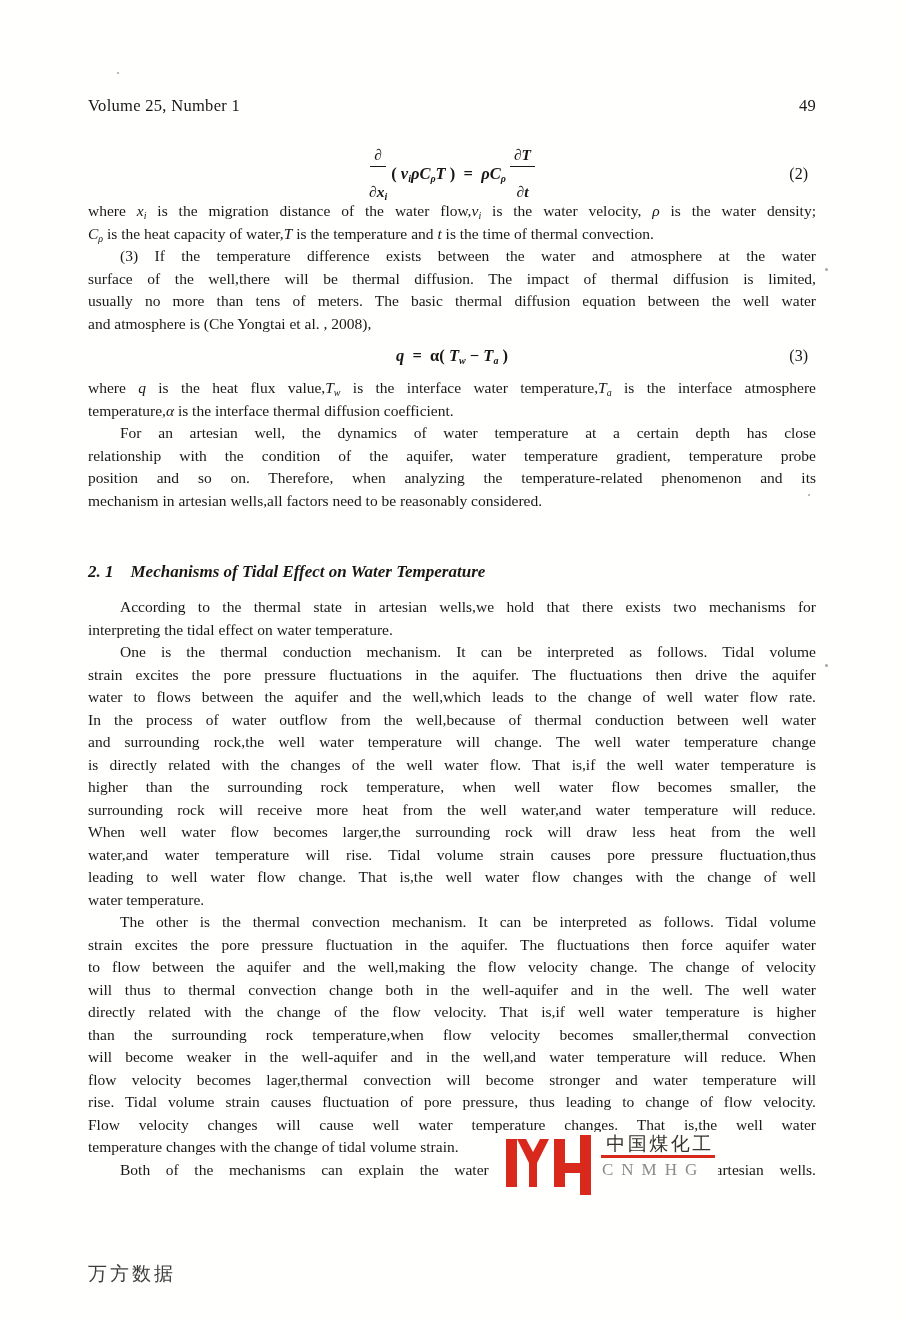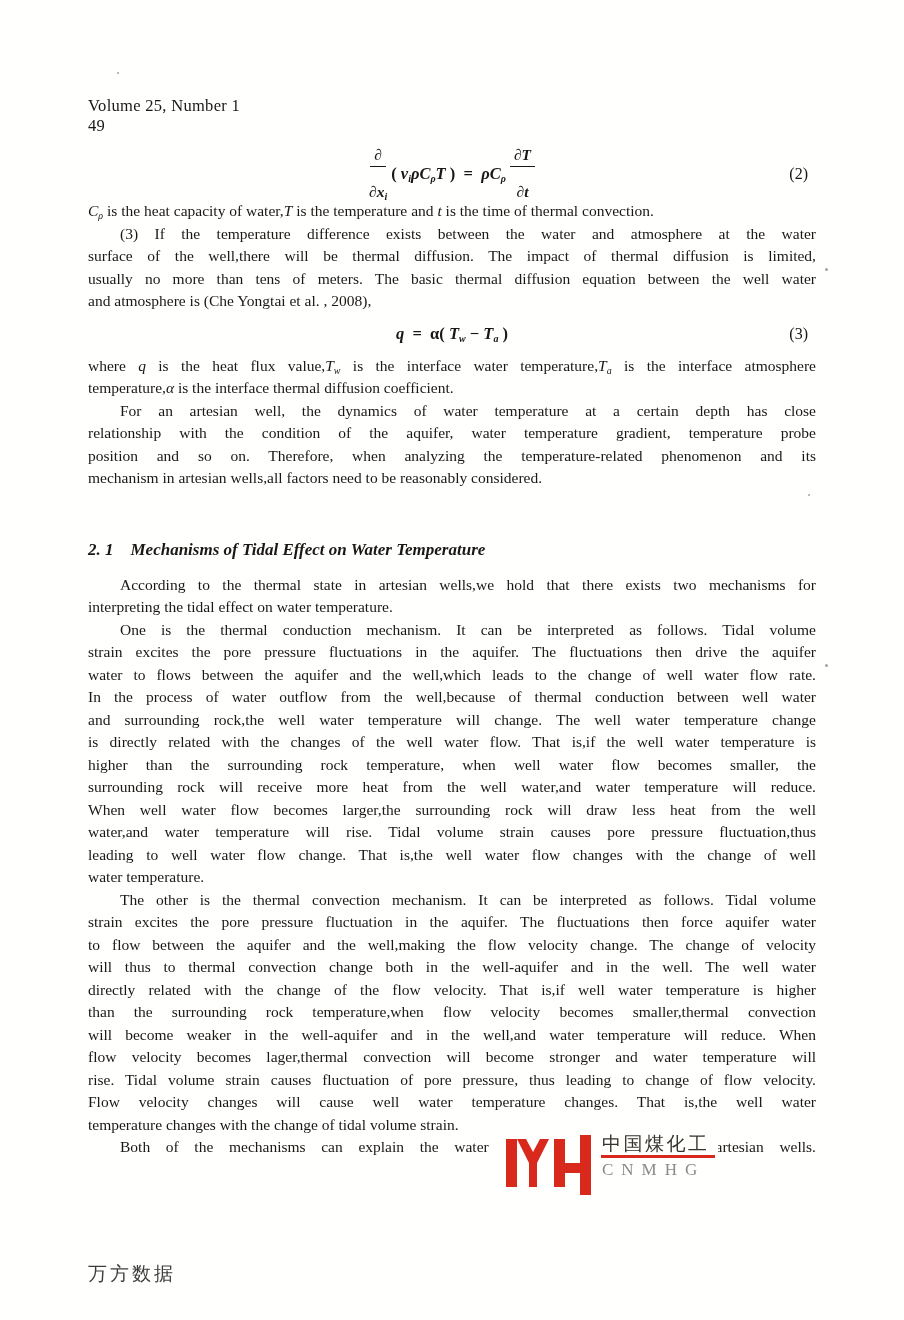--- a/index.html
+++ b/index.html
@@ -7,23 +7,23 @@
     position:relative;
     width:904px;height:1320px;
     background:#fffffe;
     overflow:hidden;
     font-family:"Liberation Serif",serif;
     color:#1a1714;
   }
   .column{position:absolute;left:88px;top:0;width:728px;}
   .header{
     display:flex;justify-content:space-between;align-items:baseline;
-    margin-top:96px;height:22px;font-size:16.5px;letter-spacing:.3px;flex-direction:column;
+    margin-top:96px;height:22px;font-size:16.5px;letter-spacing:.3px;
   }
-  .page-num{margin-right:16px;}
+  .page-num{}
   
   .para{margin:0;}
   .line{
     font-size:15.5px;line-height:22.5px;height:22.5px;
     overflow:hidden;white-space:normal;
   }
   .jfull{text-align:justify;text-align-last:justify;}
   .indent{text-indent:32px;}
   .line i{font-style:italic;}
   sub{font-size:10px;line-height:0;vertical-align:-3px;}
@@ -43,21 +43,21 @@
   .heading3{margin-top:48px;margin-bottom:12px;font-size:17px;font-weight:700;font-style:italic;line-height:24px;white-space:pre-wrap;}
   
   .watermark{position:absolute;left:498px;top:1132px;width:220px;height:66px;}
   .wm-bg1{position:absolute;left:0;top:0;width:220px;height:48px;background:#fffffe;}
   .wm-bg2{position:absolute;left:0;top:0;width:101px;height:64px;background:#fffffe;}
   .wm-logo{position:absolute;left:6px;top:3px;}
   .wm-cn{
     position:absolute;left:104px;top:2px;width:116px;
     font-family:"DejaVu Sans",sans-serif;
     font-size:19px;line-height:19px;letter-spacing:2.5px;
-    color:var(--wm-cn,#36322c);white-space:nowrap;
+    color:var(--wm-cn,#36322c);white-space:nowrap;text-align:center;
   }
   .wm-underline{position:absolute;left:103px;top:23px;width:114px;height:2.5px;background:var(--wm-red,#d9281c);}
   .wm-en{
     position:absolute;left:104px;top:29px;
     font-family:Liberation Serif, serif;
     font-size:17px;line-height:18px;letter-spacing:8px;
     color:var(--wm-en,#8a8a8a);white-space:nowrap;
   }
   
   .footer{
@@ -91,20 +91,21 @@
             </span>
             <span>( <i>v</i><sub><i>i</i></sub><i>ρ</i><i>C</i><sub><i>ρ</i></sub><i>T</i> ) &nbsp;=&nbsp; <i>ρ</i><i>C</i><sub><i>ρ</i></sub></span>
             <span class="frac">
               <span class="num">∂<i>T</i></span>
               <span class="den">∂<i>t</i></span>
             </span>
           </span>
           <span class="eq-num">(2)</span>
         </div>
         <div class="para">
+          <div class="line jfull">where <i>x</i><sub><i>i</i></sub> is the migration distance of the water flow,<i>v</i><sub><i>i</i></sub> is the water velocity, <i>ρ</i> is the water density;</div>
           <div class="line"><i>C</i><sub><i>ρ</i></sub> is the heat capacity of water,<i>T</i> is the temperature and <i>t</i> is the time of thermal convection.</div>
         </div>
         <div class="para">
           <div class="line jfull indent">(3) If the temperature difference exists between the water and atmosphere at the water</div>
           <div class="line jfull">surface of the well,there will be thermal diffusion. The impact of thermal diffusion is limited,</div>
           <div class="line jfull">usually no more than tens of meters. The basic thermal diffusion equation between the well water</div>
           <div class="line">and atmosphere is (Che Yongtai et al. , 2008),</div>
         </div>
         <div class="eq eq-3">
           <span class="eq-body">

